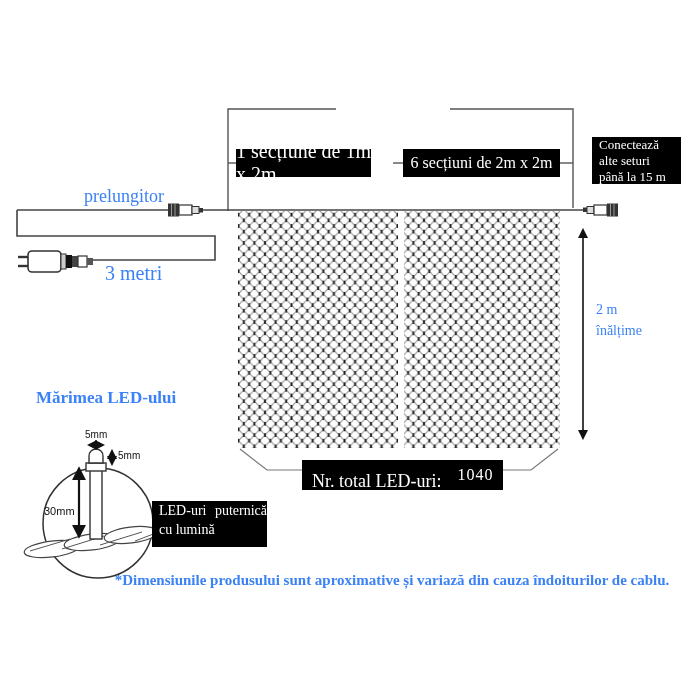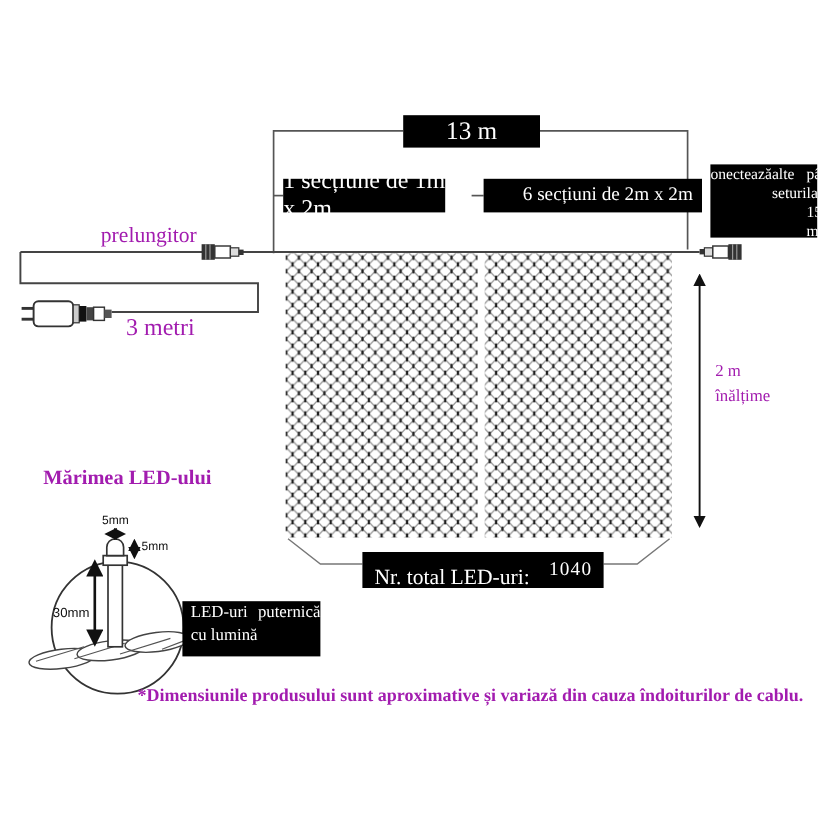--- a/index.html
+++ b/index.html
@@ -6,28 +6,28 @@
   #stage{
     position:relative;width:700px;height:700px;background:#ffffff;
     font-family:"Liberation Serif", serif;overflow:hidden;
   }
   #linework{position:absolute;left:0;top:0;}
   .blackbox{
     position:absolute;background:#000;color:#fff;
     display:flex;align-items:center;justify-content:center;
     font-family:"Liberation Serif", serif;
   }
-  .lbl{position:absolute;color:#a21caf;white-space:nowrap;}
+  .lbl{position:absolute;color:#3b82f6;white-space:nowrap;}
   .sans{font-family:"Liberation Sans", sans-serif;font-weight:normal;color:#111;}
   #box-13m{left:336px;top:96px;width:114px;height:27px;font-size:21px;}
   #box-sec1{left:236px;top:149px;width:135px;height:28px;font-size:20px;}
-  #box-sec6{left:403px;top:149px;width:157px;height:28px;font-size:16px;padding-left:25px;}
+  #box-sec6{left:403px;top:149px;width:157px;height:28px;font-size:16px;}
   #box-connect{
-    left:592px;top:137px;width:89px;height:61px;
-    flex-direction:row;align-items:flex-start;justify-content:center;
+    left:592px;top:137px;width:89px;height:47px;
+    flex-direction:column;align-items:flex-start;justify-content:center;
     padding-left:7px;box-sizing:border-box;font-size:13px;line-height:16px;
   }
   #box-total{left:302px;top:460px;width:201px;height:30px;justify-content:flex-start;}
   #box-total .t-label{font-size:18px;margin-left:10px;margin-top:12px;}
   #box-total .t-value{font-size:16px;margin-left:16px;letter-spacing:1px;}
   #box-lednote{
     left:152px;top:501px;width:115px;height:46px;
     flex-direction:row;align-items:flex-start;justify-content:center;
     padding-left:7px;box-sizing:border-box;font-size:14px;line-height:19px;
   }
@@ -128,23 +128,20 @@
       <rect x="90" y="470" width="12" height="69" fill="#fff" stroke="#333" stroke-width="1.4"></rect>
       <rect x="86" y="463" width="20" height="8" fill="#fff" stroke="#333" stroke-width="1.4"></rect>
       <path d="M89,463 L89,456 A7,7 0 0 1 103,456 L103,463 Z" fill="#fff" stroke="#333" stroke-width="1.4"></path>
 
       <line x1="89" y1="445" x2="103" y2="445" stroke="#111" stroke-width="1.6" marker-start="url(#arr)" marker-end="url(#arr)"></line>
       <line x1="112" y1="451" x2="112" y2="464" stroke="#111" stroke-width="1.6" marker-start="url(#arr)" marker-end="url(#arr)"></line>
       <line x1="79" y1="469" x2="79" y2="536" stroke="#111" stroke-width="2.2" marker-start="url(#arr)" marker-end="url(#arr)"></line>
     </g>
   </svg>
 
-  <div class="blackbox" id="box-13m">
-    <span>13 m</span>
-  </div>
 
   <div class="blackbox" id="box-sec1">
     <span>1 secțiune de 1m x 2m</span>
   </div>
 
   <div class="blackbox" id="box-sec6">
     <span>6 secțiuni de 2m x 2m</span>
   </div>
 
   <div class="blackbox" id="box-connect">

